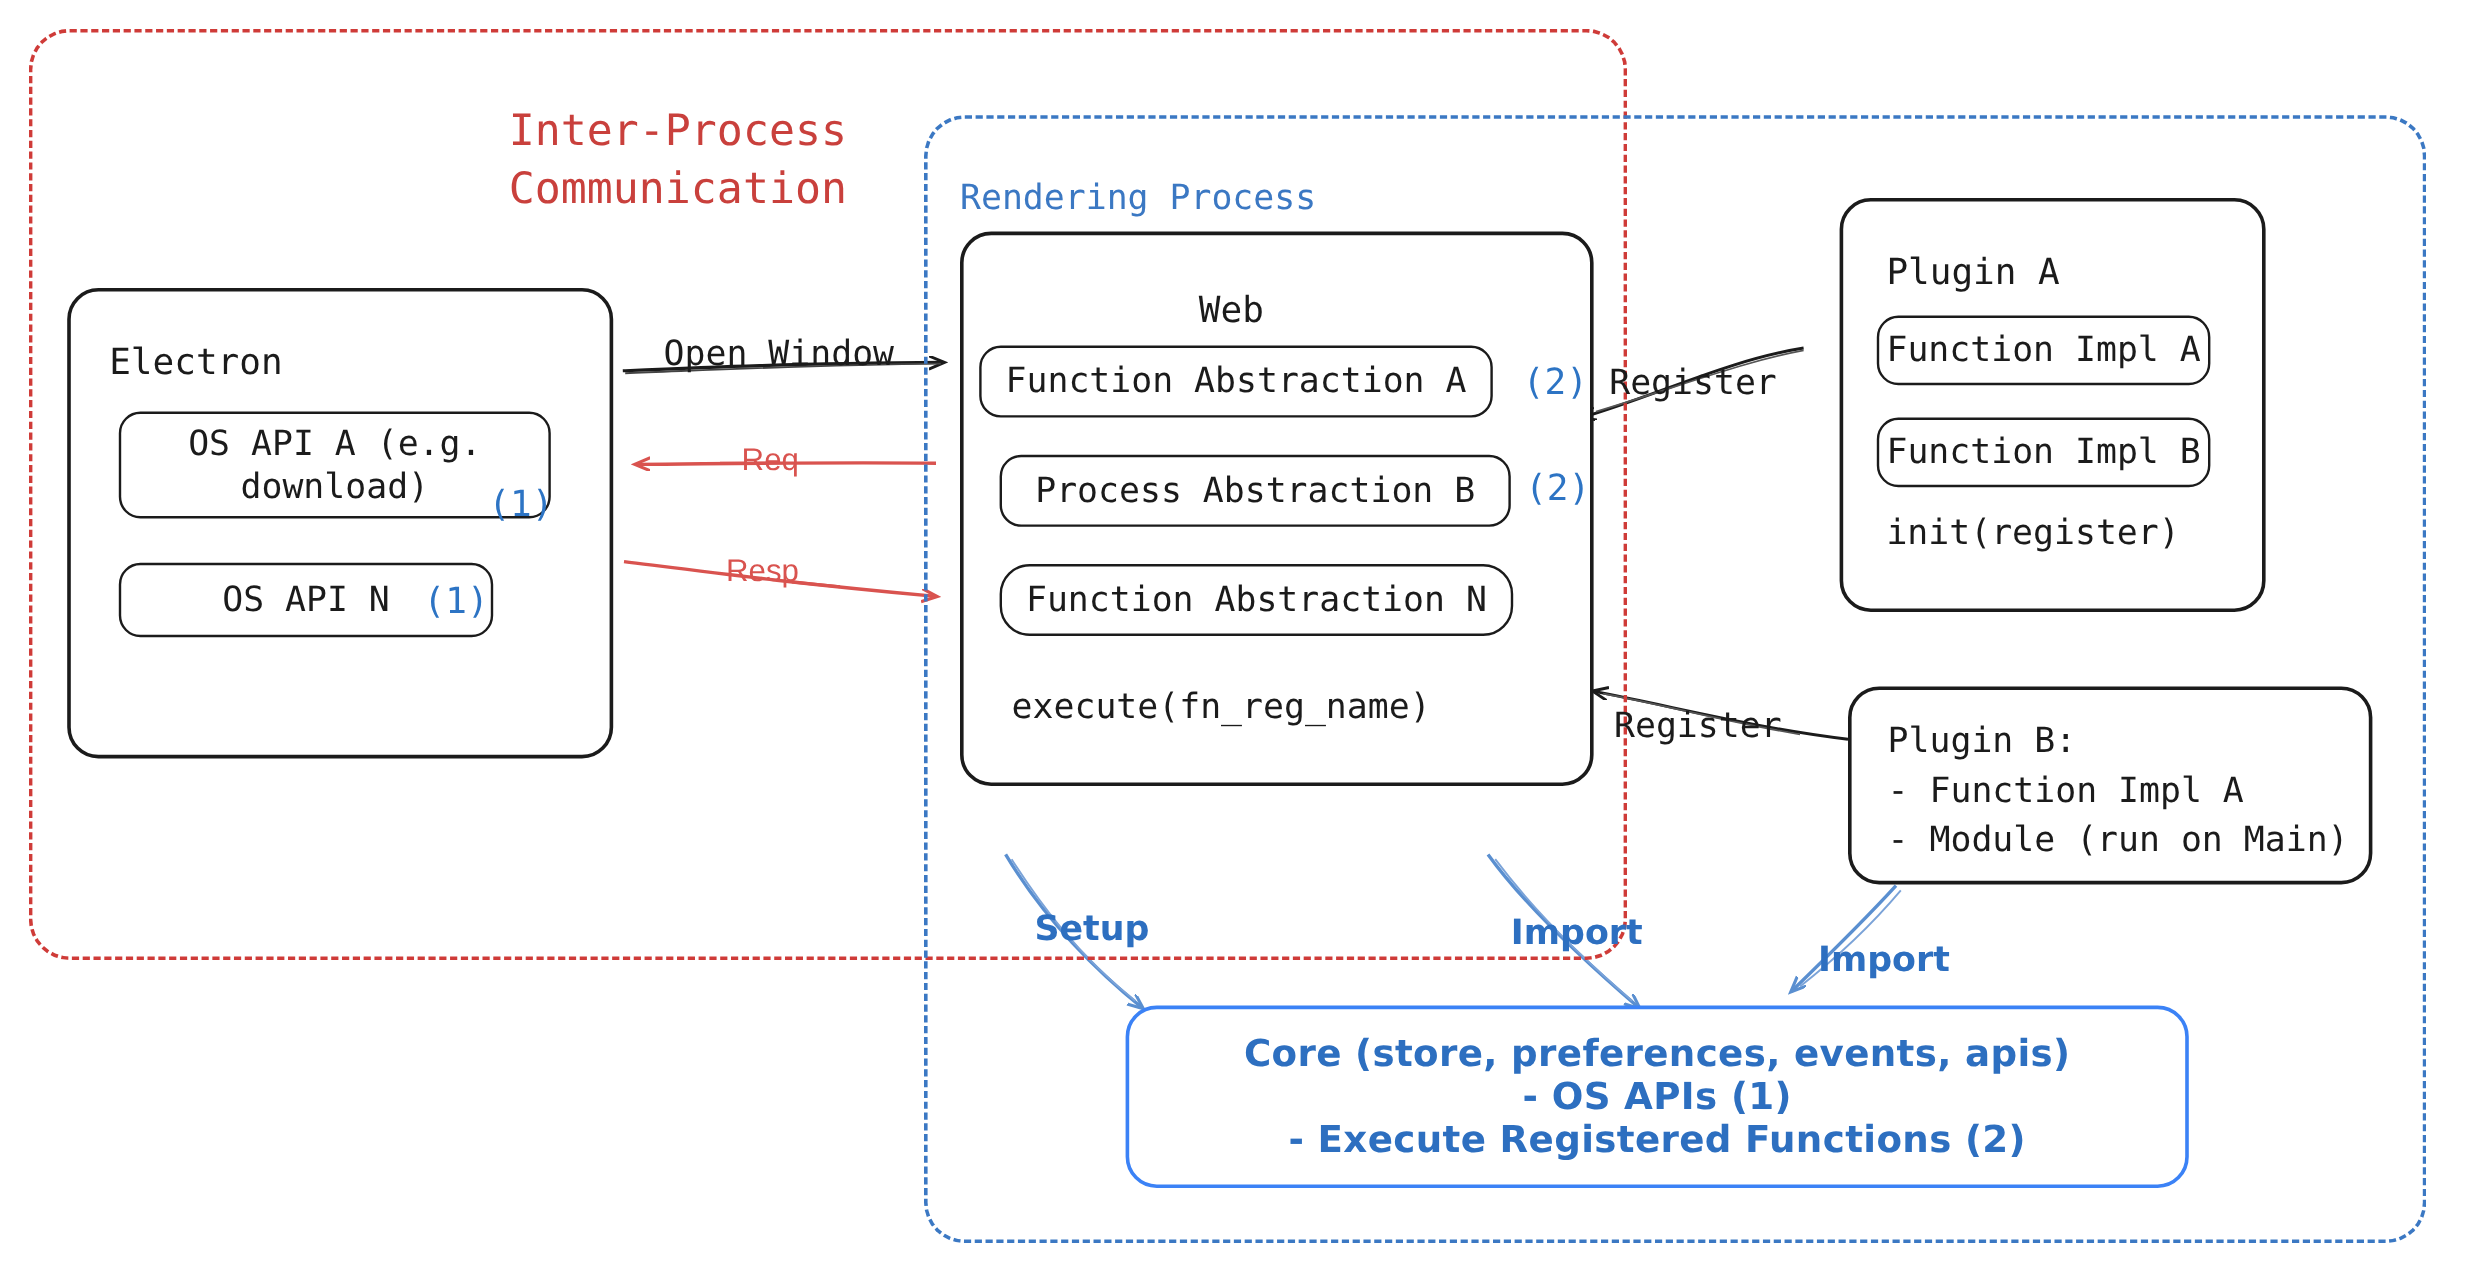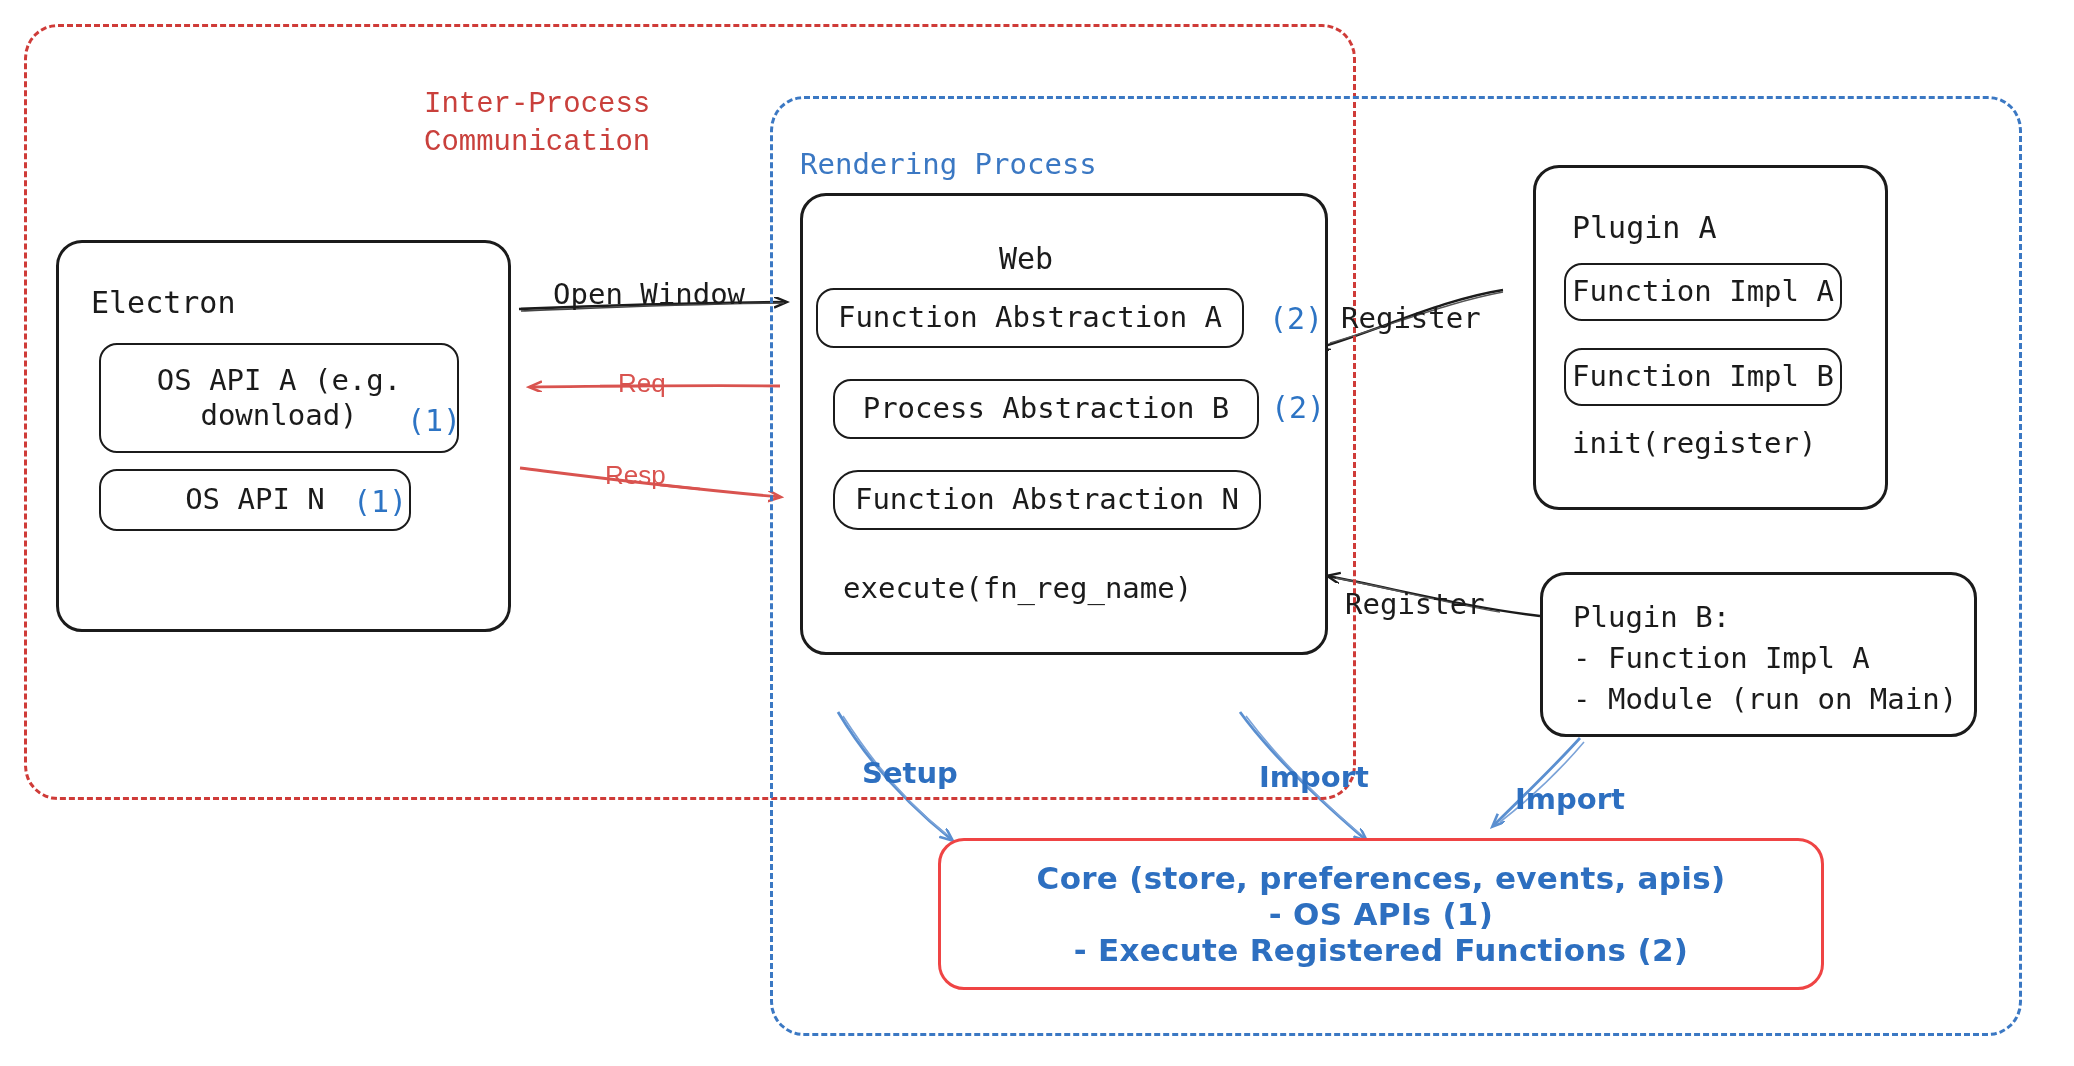--- a/index.html
+++ b/index.html
@@ -45,21 +45,21 @@
   .inner-box {
     border: 2.5px solid #1b1b1b;
     border-radius: 18px;
     background: #ffffff;
     display: flex;
     align-items: center;
     justify-content: center;
     text-align: center;
   }
   .core-box {
-    border: 3px solid #ef4444;
+    border: 3px solid #3b82f6;
     border-radius: 26px;
     background: #ffffff;
     display: flex;
     flex-direction: column;
     align-items: center;
     justify-content: center;
   }
   .box-title {
     font-family: "DejaVu Sans Mono", monospace;
     font-size: 30px;
@@ -75,21 +75,21 @@
   .badge {
     font-family: "DejaVu Sans Mono", monospace;
     font-size: 30px;
     color: #2d74c4;
   }
   .group-label {
     font-family: "DejaVu Sans Mono", monospace;
     line-height: 1.32;
     white-space: pre-line;
   }
-  .label-ipc    { font-size: 29px; color: #c9403c; font-family: Liberation Mono, monospace; }
+  .label-ipc    { font-size: 36px; color: #c9403c; }
   .label-render { font-size: 29px; color: #3b78c3; }
 
   .edge-label-mono {
     font-family: "DejaVu Sans Mono", monospace;
     font-size: 29px;
     color: #1b1b1b;
     white-space: pre;
   }
   .edge-label-red {
     font-family: "Liberation Sans", sans-serif;
@@ -184,21 +184,21 @@
   <div class="abs frame frame-render" style="left:770px; top:96px; width:1252px; height:940px;"></div>
 
   <div class="abs group-label label-ipc" style="left:424px; top:86px; width:360px;">Inter-Process
 Communication</div>
 
   <div class="abs group-label label-render" style="left:800px; top:145px; width:420px;">Rendering Process</div>
 
   <div class="abs box" style="left:56px; top:240px; width:455px; height:392px;">
     <div class="abs box-title" style="left:32px; top:42px;">Electron</div>
 
-    <div class="abs inner-box" style="left:40px; top:100px; width:360px; height:110px;">
+    <div class="abs inner-box" style="left:40px; top:100px; width:360px; height:89px;">
       <span class="inner-label">OS API A (e.g.
 download)</span>
     </div>
     <div class="abs badge" style="left:348px; top:160px;">(1)</div>
 
     <div class="abs inner-box" style="left:40px; top:226px; width:312px; height:62px;">
       <span class="inner-label">OS API N</span>
     </div>
     <div class="abs badge" style="left:294px; top:241px;">(1)</div>
   </div>

